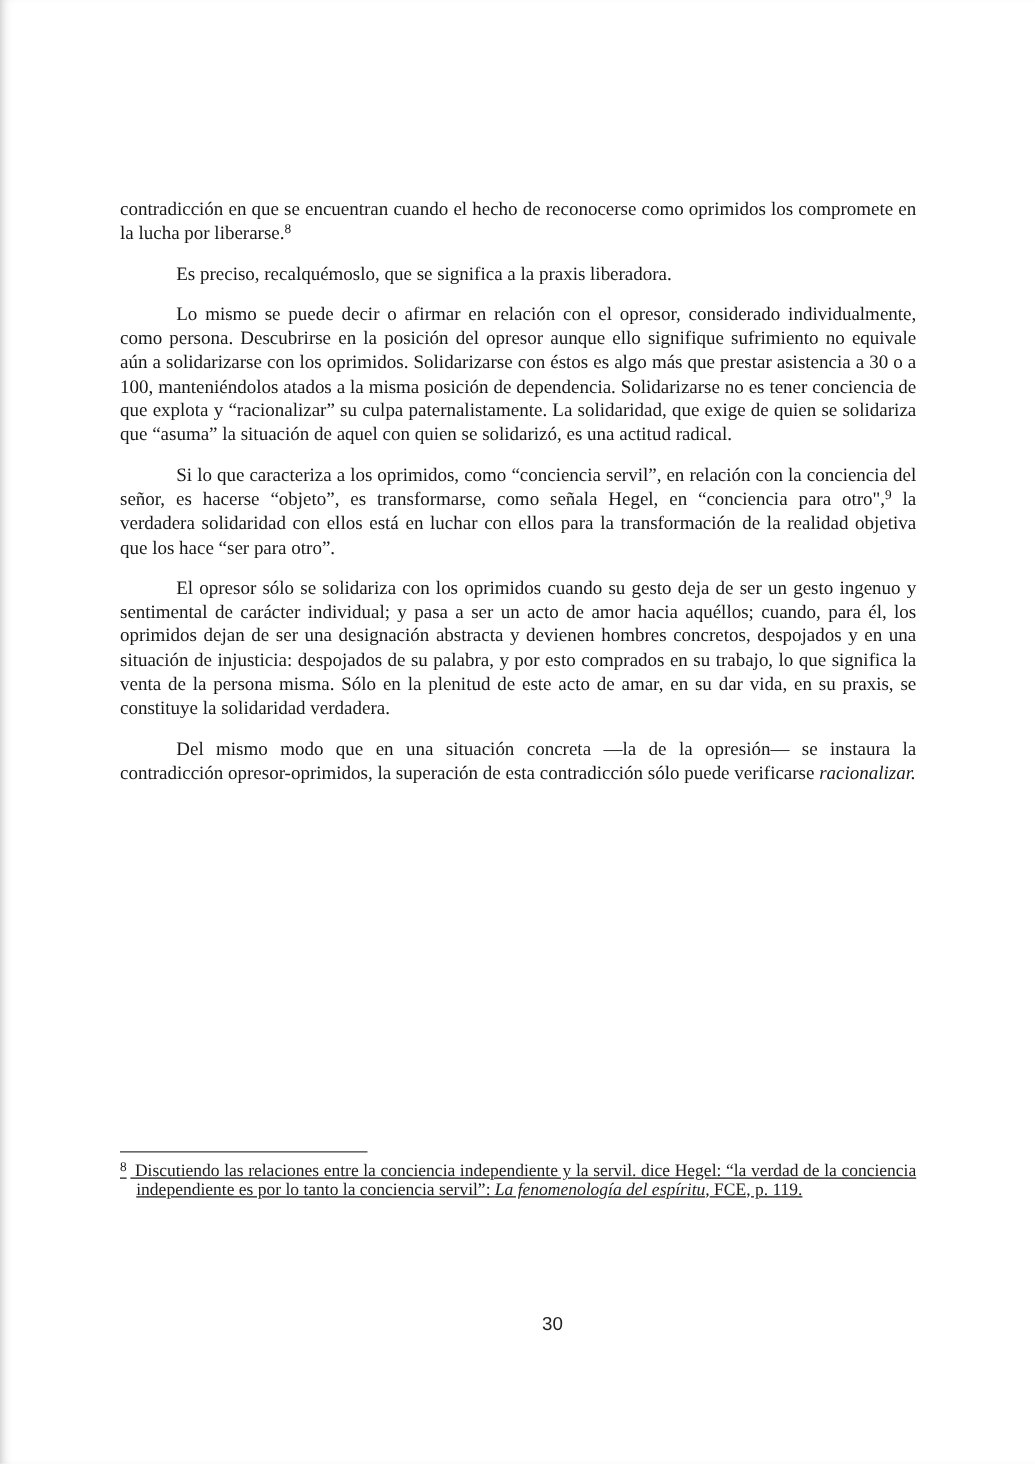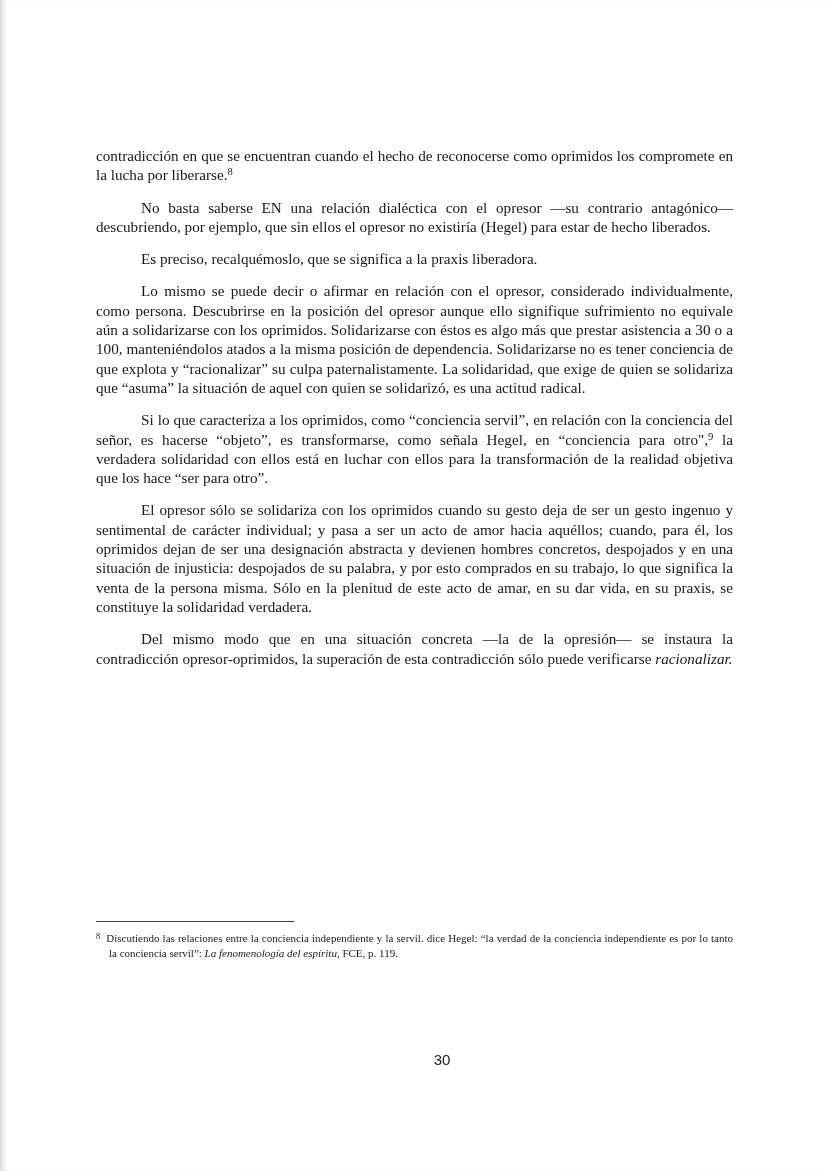--- a/index.html
+++ b/index.html
@@ -27,21 +27,21 @@
     font-family: "Liberation Serif", "DejaVu Serif", serif;
     font-size: 15.2px;
     line-height: 19.3px;
     color: #181818;
     text-align: justify;
     text-justify: inter-word;
     -webkit-hyphens: none;
     hyphens: none;
   }
   p.para {
-    margin: 0 0 13px 0;
+    margin: 12px 0 13px 0;
     text-indent: 45px;
   }
   p.para.no-indent {
     text-indent: 0;
   }
   p.para:last-child {
     margin-bottom: 0;
   }
   sup.fnref {
     font-size: 0.70em;
@@ -59,28 +59,29 @@
     width: 637px;
   }
   .fn-rule {
     width: 198px;
     height: 0;
     border-top: 1.4px solid #3a3a3a;
     margin: 0 0 9px 0;
   }
   .footnote {
     font-family: "Liberation Serif", "DejaVu Serif", serif;
-    font-size: 11px;
+    font-size: 14px;
     line-height: 14.6px;
     color: #1b1b1b;
     text-align: justify;
     text-justify: inter-word;
     margin: 0 0 1px 0;
     padding-left: 13px;
     text-indent: -13px;
+    text-decoration: underline;
   }
   .footnote sup.fnnum {
     font-size: 0.76em;
     line-height: 0;
     vertical-align: 0.42em;
     margin-right: 3px;
   }
   
   .page-number {
     position: absolute;
@@ -94,21 +95,20 @@
     padding-left: 28px;
   }
 </style>
 </head>
 <body>
 
 <div class="page">
 
   <div class="content body-text">
       <p class="para no-indent">contradicción en que se encuentran cuando el hecho de reconocerse como oprimidos los compromete en la lucha por liberarse.<sup class="fnref">8</sup></p>
-      <p class="para">No basta saberse EN una relación dialéctica con el opresor —su contrario antagónico— descubriendo, por ejemplo, que sin ellos el opresor no existiría (Hegel) para estar de hecho liberados.</p>
       <p class="para">Es preciso, recalquémoslo, que se significa a la praxis liberadora.</p>
       <p class="para">Lo mismo se puede decir o afirmar en relación con el opresor, considerado individualmente, como persona. Descubrirse en la posición del opresor aunque ello signifique sufrimiento no equivale aún a solidarizarse con los oprimidos. Solidarizarse con éstos es algo más que prestar asistencia a 30 o a 100, manteniéndolos atados a la misma posición de dependencia. Solidarizarse no es tener conciencia de que explota y “racionalizar” su culpa paternalistamente. La solidaridad, que exige de quien se solidariza que “asuma” la situación de aquel con quien se solidarizó, es una actitud radical.</p>
       <p class="para">Si lo que caracteriza a los oprimidos, como “conciencia servil”, en relación con la conciencia del señor, es hacerse “objeto”, es transformarse, como señala Hegel, en “conciencia para otro",<sup class="fnref">9</sup> la verdadera solidaridad con ellos está en luchar con ellos para la transformación de la realidad objetiva que los hace “ser para otro”.</p>
       <p class="para">El opresor sólo se solidariza con los oprimidos cuando su gesto deja de ser un gesto ingenuo y sentimental de carácter individual; y pasa a ser un acto de amor hacia aquéllos; cuando, para él, los oprimidos dejan de ser una designación abstracta y devienen hombres concretos, despojados y en una situación de injusticia: despojados de su palabra, y por esto comprados en su trabajo, lo que significa la venta de la persona misma. Sólo en la plenitud de este acto de amar, en su dar vida, en su praxis, se constituye la solidaridad verdadera.</p>
       <p class="para">Del mismo modo que en una situación concreta —la de la opresión— se instaura la contradicción opresor-oprimidos, la superación de esta contradicción sólo puede verificarse <em>racionalizar.</em></p>
     </div>
 
   <div class="footnotes">
     <div class="fn-rule"></div>
     <div class="fn-list">

